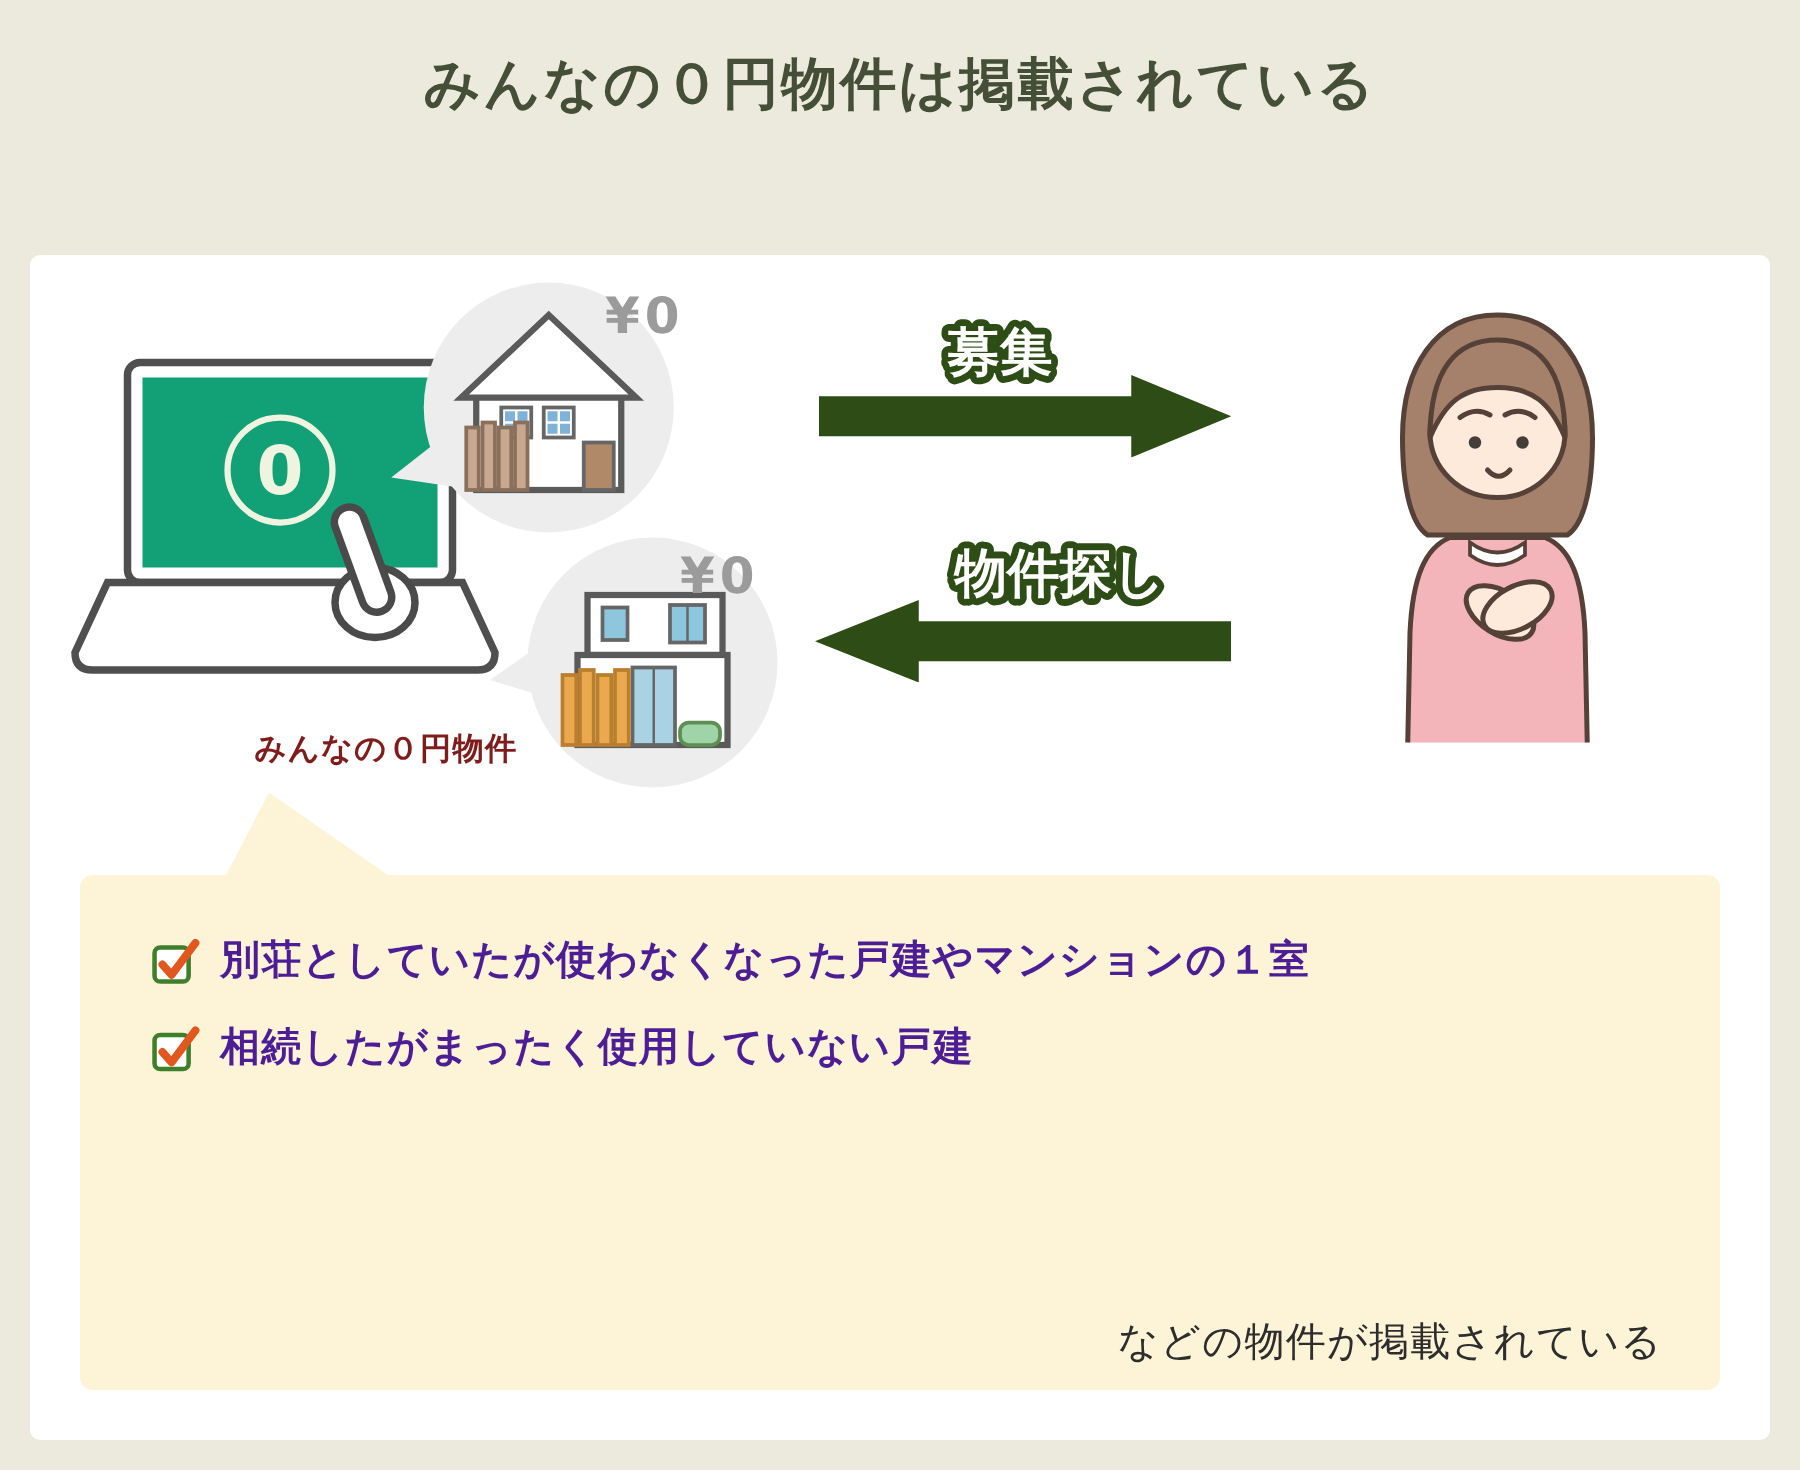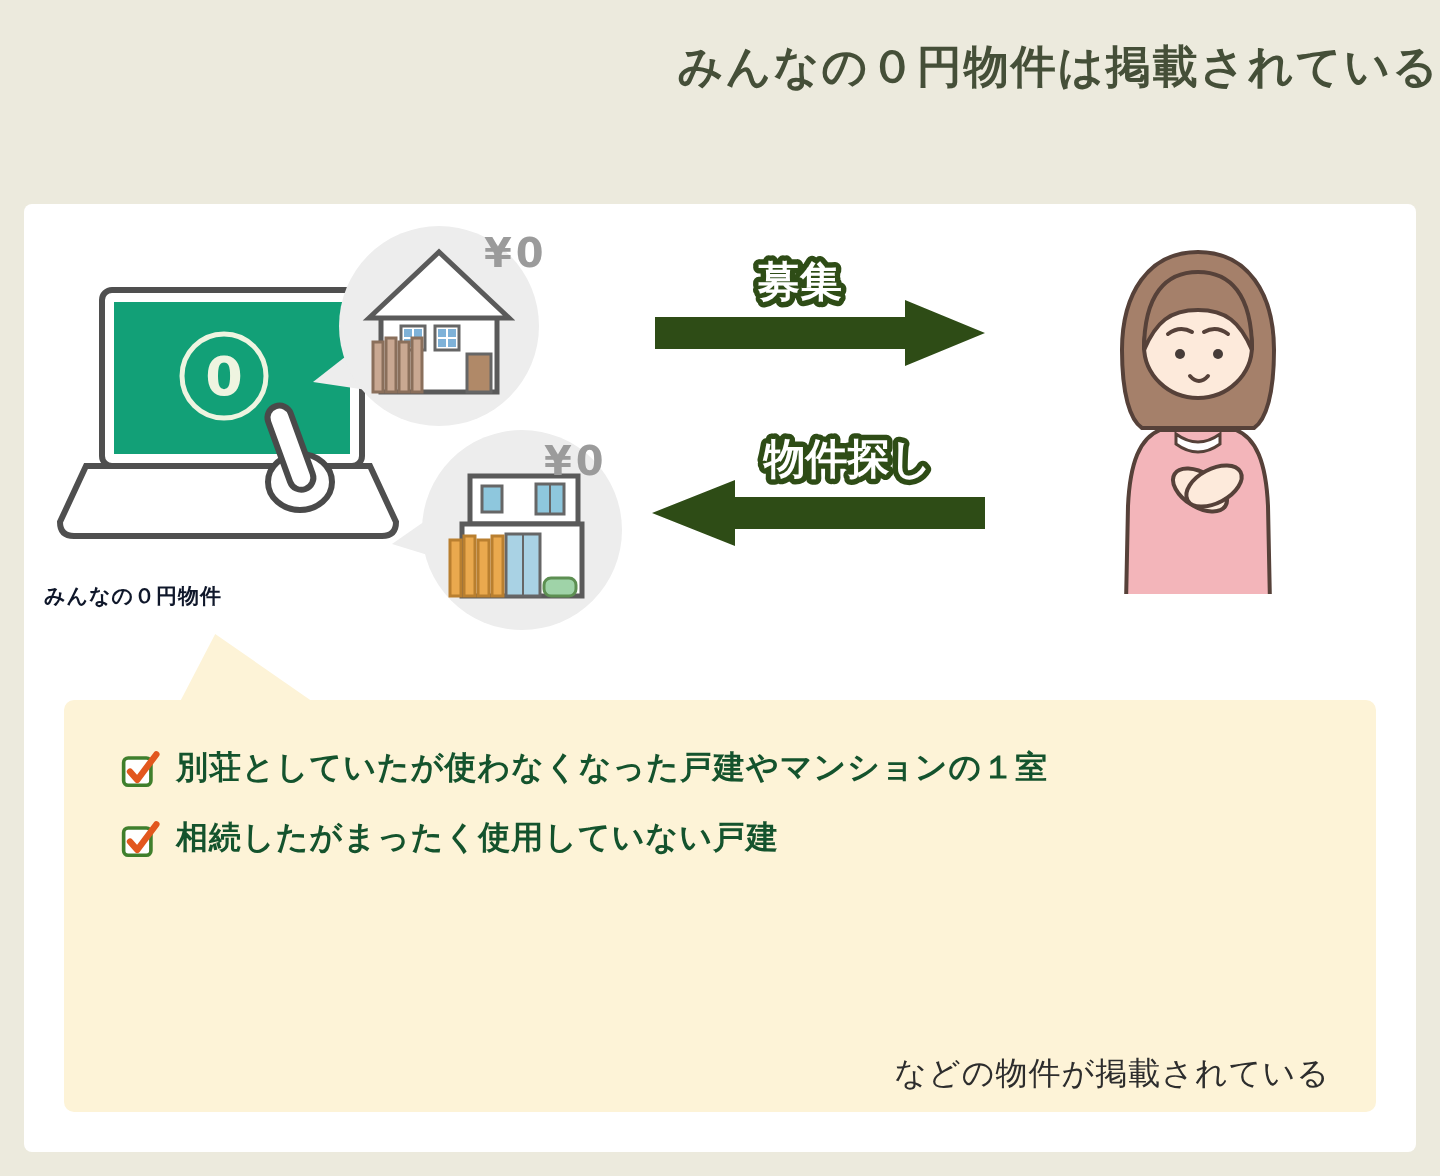--- a/index.html
+++ b/index.html
@@ -3,32 +3,32 @@
 <meta charset="utf-8">
 <style>
   * { margin:0; padding:0; box-sizing:border-box; }
   body { font-family:"DejaVu Sans","Liberation Sans",sans-serif; }
   .page {
     position:relative; width:1440px; height:1176px;
     background:#eceadd; overflow:hidden;
   }
   .title {
     position:absolute; top:32px; left:0; right:0;
-    text-align:right; font-size:45px; font-weight:700;
+    text-align:center; font-size:45px; font-weight:700;
     color:#454f38; line-height:1.55; letter-spacing:2px;
   }
   .card {
     position:absolute; left:24px; top:204px; width:1392px; height:948px;
     background:#ffffff; border-radius:8px;
   }
   .abs { position:absolute; }
 
   
-  .site-label { left:20px; top:378px; width:370px; text-align:left;
-    font-size:21px; font-weight:700; color:#0f172a; letter-spacing:1px;}
+  .site-label { left:20px; top:378px; width:370px; text-align:right;
+    font-size:25px; font-weight:700; color:#7f1d1d; letter-spacing:1px;}
   .person-label { left:1000px; top:380px; width:330px; text-align:center;
     font-size:33px; font-weight:700; color:#2d2d2d; letter-spacing:1px;}
 
   
   .yen { font-size:40px; font-weight:700; color:#9b9b9b; letter-spacing:4px; }
   .yen-1 { left:460px; top:26px; }
   .yen-2 { left:520px; top:234px; }
 
   
   .arrow-right {
@@ -55,21 +55,21 @@
     background:#fdf3d7; border-radius:10px;
   }
   .checklist-tail {
     left:152px; top:430px; width:140px; height:70px; background:#fdf3d7;
     clip-path:polygon(28% 0, 100% 100%, 2% 100%);
   }
   .checklist-inner {
     padding:46px 40px 0 56px; display:flex; flex-direction:column; gap:26px;
   }
   .check-row { display:flex; align-items:center; gap:16px;
-    font-size:32px; font-weight:700; color:#14532d; letter-spacing:1px; }
+    font-size:32px; font-weight:700; color:#4c1d95; letter-spacing:1px; }
   .check-row svg { flex:0 0 auto; display:block; overflow:visible; }
   .checklist-footer {
     position:absolute; right:46px; bottom:16px;
     font-size:32px; font-weight:400; color:#2d2d2d; letter-spacing:1px;
   }
 
   svg { display:block; }
 </style>
 </head>
 <body>

